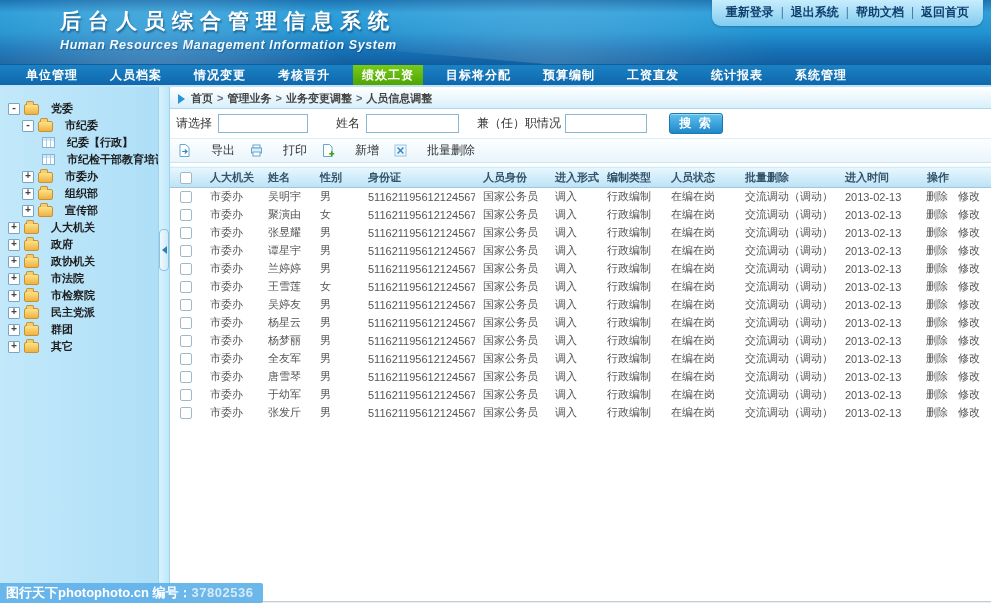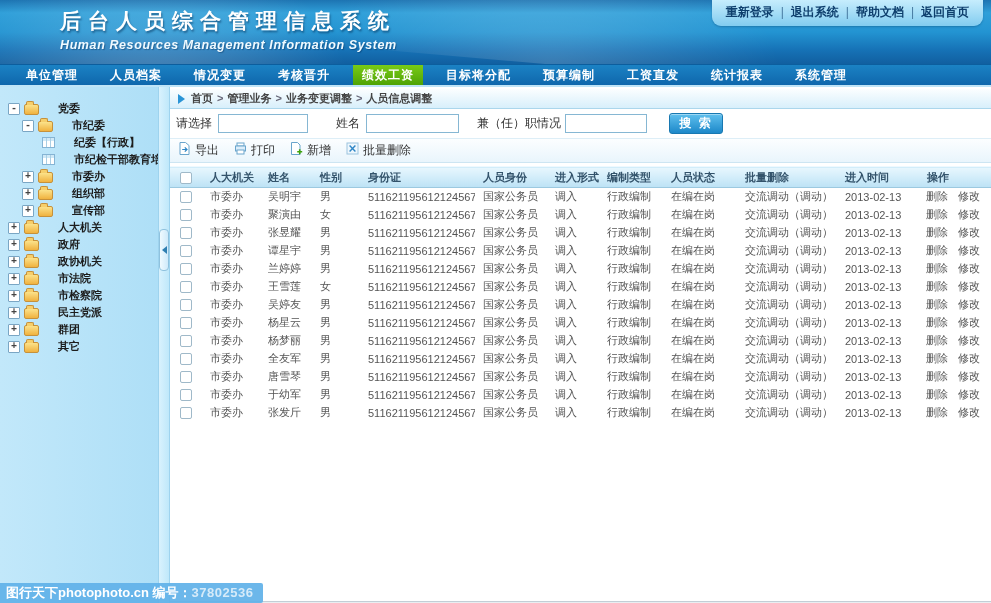--- a/index.html
+++ b/index.html
@@ -22,40 +22,40 @@
 
 .body{position:relative;display:flex;height:525px;border-top:2px solid #bfe4f7;background:#fff}
 .sidebar{position:relative;width:158px;flex:0 0 158px;background:linear-gradient(90deg,#c2e8fa,#aedff7);overflow:hidden}
 .tree{padding-top:13px}
 .tree-item{display:flex;align-items:center;height:17px;font-size:11px;font-weight:bold;color:#1d1d1d;white-space:nowrap;cursor:pointer}
 .toggle{flex:0 0 auto;width:12px;height:12px;margin-right:4px;background:#fff;border:1px solid #7aa6c4;border-radius:1px;font:bold 10px/10px "Liberation Mono","DejaVu Sans Mono",monospace;text-align:center;color:#444;cursor:pointer}
 .icon-folder{flex:0 0 auto;width:15px;height:11px;position:relative;background:linear-gradient(180deg,#fbe28a,#f0b23f);border:1px solid #c6913a;border-radius:2px;margin-top:2px}
 .icon-folder::before{content:"";position:absolute;top:-4px;left:1px;width:6px;height:3px;background:#f6cf6b;border:1px solid #c6913a;border-bottom:0;border-radius:2px 2px 0 0}
 .icon-grid{flex:0 0 auto;width:13px;height:11px;border:1px solid #85b4d4;background:linear-gradient(180deg,#cfe9f7 0,#cfe9f7 3px,#fff 3px);position:relative}
 .icon-grid::after{content:"";position:absolute;left:3px;top:0;bottom:0;width:1px;background:#aacfe4;box-shadow:4px 0 0 #aacfe4}
-.tlabel{margin-left:19px}
+.tlabel{margin-left:12px}
 .side-strip{position:relative;width:12px;flex:0 0 12px;background:linear-gradient(90deg,#d9f2fd,#bfe8fa);border-left:1px solid #9ed3ee;border-right:1px solid #9ed3ee}
 .collapse-tab{position:absolute;left:0;top:142px;width:10px;height:42px;background:linear-gradient(90deg,#f0faff,#cfeafa);border:1px solid #8fc2de;border-radius:4px;display:flex;align-items:center;justify-content:center;cursor:pointer}
 .collapse-arrow{width:0;height:0;border-top:4px solid transparent;border-bottom:4px solid transparent;border-right:5px solid #2f7fb2}
 
 .main{position:relative;flex:1;background:#fff;overflow:hidden}
 .breadcrumb{display:flex;align-items:center;height:20px;margin-top:2px;background:linear-gradient(180deg,#fbfeff,#d8effb);border-bottom:1px solid #abd6ec;padding-left:8px;font-size:11px;font-weight:bold;color:#444}
 .bc-arrow{width:0;height:0;border-top:5px solid transparent;border-bottom:5px solid transparent;border-left:7px solid #2a94d6;margin-right:6px}
 .bc-item{cursor:pointer}
 .bc-sep{margin:0 4px;color:#667}
 .filter-bar{display:flex;align-items:center;height:30px;border-bottom:1px solid #ddeef7;font-size:12px;color:#333;padding-left:6px}
 .txt{height:19px;border:1px solid #86b7d3;background:#fff;font-size:11px;padding:0 3px;outline:none}
 .w1{width:90px;margin-left:6px}
 .w2{width:93px;margin-left:6px}
 .w3{width:82px;margin-left:4px}
 .lbl2{margin-left:28px}
 .lbl3{margin-left:18px}
 .search-btn{margin-left:22px;width:54px;height:21px;border:1px solid #1878b1;border-radius:3px;background:linear-gradient(180deg,#5fc0ee,#1d88c9);color:#fff;font-size:12px;font-weight:bold;letter-spacing:2px;cursor:pointer;box-shadow:inset 0 1px 0 rgba(255,255,255,.4)}
 .toolbar{display:flex;align-items:center;height:24px;background:linear-gradient(180deg,#fcfeff,#e9f5fc);border-bottom:1px solid #cde5f2;padding-left:8px}
-.tool{display:inline-flex;align-items:flex-start;gap:4px;margin-right:15px;font-size:12px;color:#333;cursor:pointer;background:none;border:none;font-family:Liberation Sans, sans-serif}
+.tool{display:inline-flex;align-items:center;gap:20px;margin-right:15px;font-size:12px;color:#333;cursor:pointer;background:none;border:none;font-family:Liberation Sans, sans-serif}
 .tool .ticn{display:flex}
 
 table{border-collapse:collapse;table-layout:fixed;width:821px;margin-top:3px}
 thead th{height:21px;background:linear-gradient(180deg,#e8f7fe,#bce2f5);border-bottom:1px solid #9cc9e0;border-top:1px solid #eef9ff;font-size:11px;font-weight:bold;color:#33536b;text-align:left;padding-left:8px;white-space:nowrap}
 tbody td{height:18px;font-size:11px;color:#555;text-align:left;padding-left:8px;white-space:nowrap;overflow:hidden}
 th.c-check,td.c-check{text-align:center;padding-left:0}
 td.c-op{padding-left:2px}
 .op-link{color:#555;cursor:pointer;margin:0 5px;text-decoration:none}
 input[type=checkbox]{appearance:none;-webkit-appearance:none;width:12px;height:12px;border:1px solid #9fb9c9;border-radius:2px;background:#fff;vertical-align:middle;cursor:pointer;margin:0}
 

